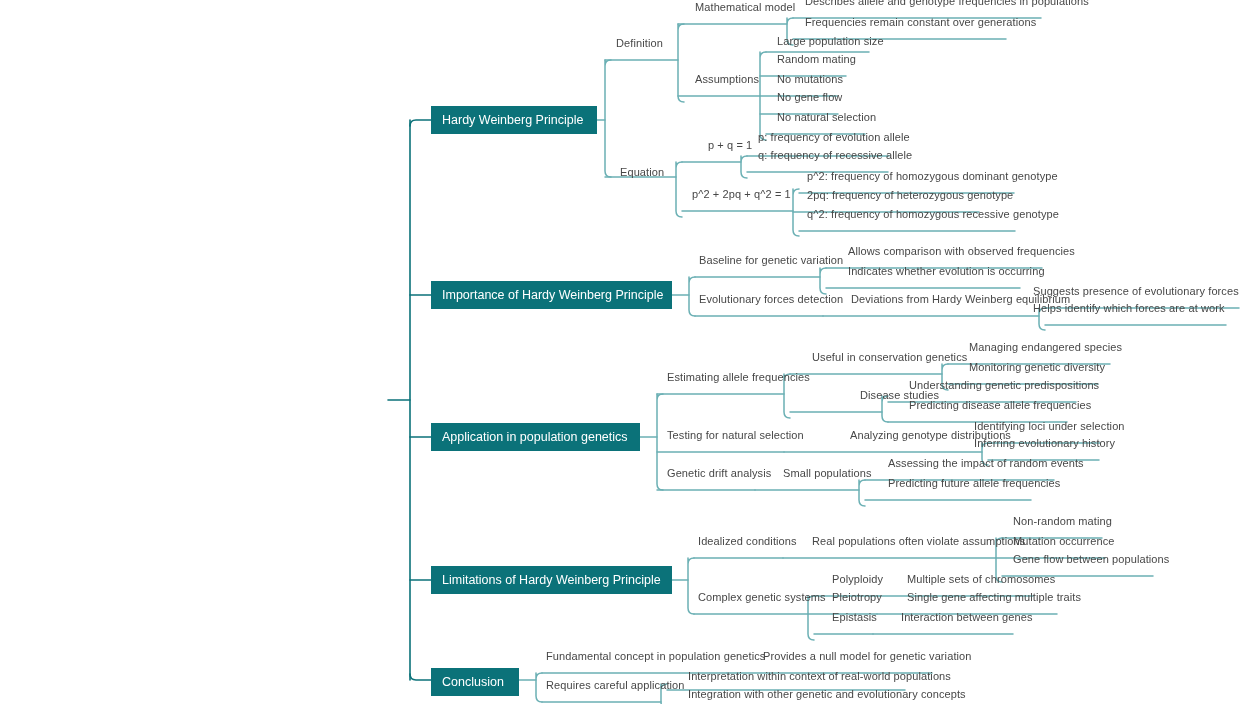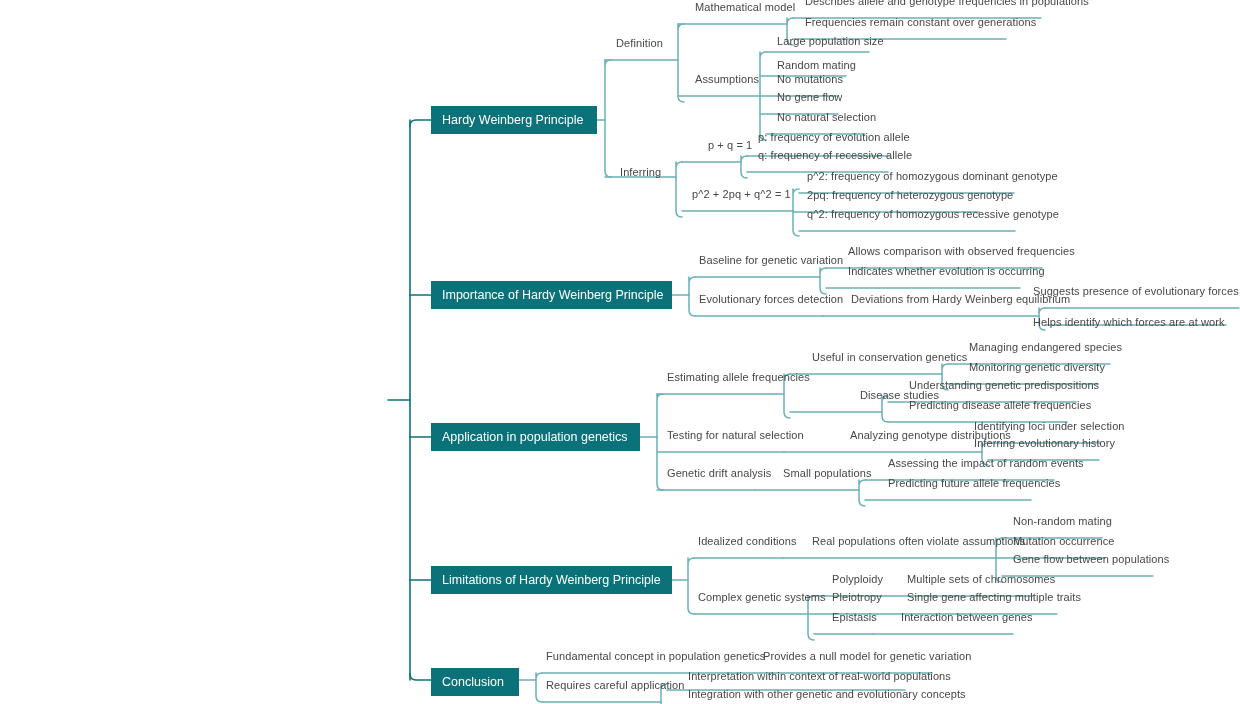--- a/index.html
+++ b/index.html
@@ -187,44 +187,44 @@
   </div>
   <div class="branch-node" style="left:431px;top:566px;width:241px;height:28px;">
     <span>Limitations of Hardy Weinberg Principle</span>
   </div>
   <div class="branch-node" style="left:431px;top:668px;width:88px;height:28px;">
     <span>Conclusion</span>
   </div>
 
   <div id="labels">
       <div class="lbl" style="left: 616px; top: 37px;">Definition</div>
-      <div class="lbl" style="left: 620px; top: 166px;">Inferring</div>
+      <div class="lbl" style="left: 620px; top: 166px;">Equation</div>
       <div class="lbl" style="left: 695px; top: 1px;">Mathematical model</div>
       <div class="lbl" style="left: 695px; top: 73px;">Assumptions</div>
       <div class="lbl" style="left: 805px; top: -5px;">Describes allele and genotype frequencies in populations</div>
       <div class="lbl" style="left: 805px; top: 16px;">Frequencies remain constant over generations</div>
       <div class="lbl" style="left: 777px; top: 35px;">Large population size</div>
-      <div class="lbl" style="left: 777px; top: 59px; text-align: center;">Random mating</div>
+      <div class="lbl" style="left: 777px; top: 53px; text-align: center;">Random mating</div>
       <div class="lbl" style="left: 777px; top: 73px;">No mutations</div>
       <div class="lbl" style="left: 777px; top: 91px;">No gene flow</div>
       <div class="lbl" style="left: 777px; top: 111px;">No natural selection</div>
       <div class="lbl" style="left: 692px; top: 139px; padding-left: 16px;">p + q = 1</div>
       <div class="lbl" style="left: 692px; top: 188px;">p^2 + 2pq + q^2 = 1</div>
       <div class="lbl" style="left: 758px; top: 131px;">p: frequency of evolution allele</div>
       <div class="lbl" style="left: 758px; top: 149px;">q: frequency of recessive allele</div>
       <div class="lbl" style="left: 807px; top: 170px;">p^2: frequency of homozygous dominant genotype</div>
       <div class="lbl" style="left: 807px; top: 189px;">2pq: frequency of heterozygous genotype</div>
       <div class="lbl" style="left: 807px; top: 208px;">q^2: frequency of homozygous recessive genotype</div>
       <div class="lbl" style="left: 699px; top: 254px;">Baseline for genetic variation</div>
       <div class="lbl" style="left: 699px; top: 293px;">Evolutionary forces detection</div>
       <div class="lbl" style="left: 848px; top: 245px;">Allows comparison with observed frequencies</div>
       <div class="lbl" style="left: 848px; top: 265px;">Indicates whether evolution is occurring</div>
       <div class="lbl" style="left: 851px; top: 293px;">Deviations from Hardy Weinberg equilibrium</div>
       <div class="lbl" style="left: 1033px; top: 285px;">Suggests presence of evolutionary forces</div>
-      <div class="lbl" style="left: 1033px; top: 316px;">Helps identify which forces are at work</div>
+      <div class="lbl" style="left: 1033px; top: 302px;">Helps identify which forces are at work</div>
       <div class="lbl" style="left: 667px; top: 371px;">Estimating allele frequencies</div>
       <div class="lbl" style="left: 667px; top: 429px;">Testing for natural selection</div>
       <div class="lbl" style="left: 667px; top: 467px;">Genetic drift analysis</div>
       <div class="lbl" style="left: 812px; top: 351px;">Useful in conservation genetics</div>
       <div class="lbl" style="left: 812px; top: 389px; margin-left: 48px;">Disease studies</div>
       <div class="lbl" style="left: 969px; top: 341px;">Managing endangered species</div>
       <div class="lbl" style="left: 969px; top: 361px;">Monitoring genetic diversity</div>
       <div class="lbl" style="left: 909px; top: 379px;">Understanding genetic predispositions</div>
       <div class="lbl" style="left: 909px; top: 399px;">Predicting disease allele frequencies</div>
       <div class="lbl" style="left: 850px; top: 429px;">Analyzing genotype distributions</div>

